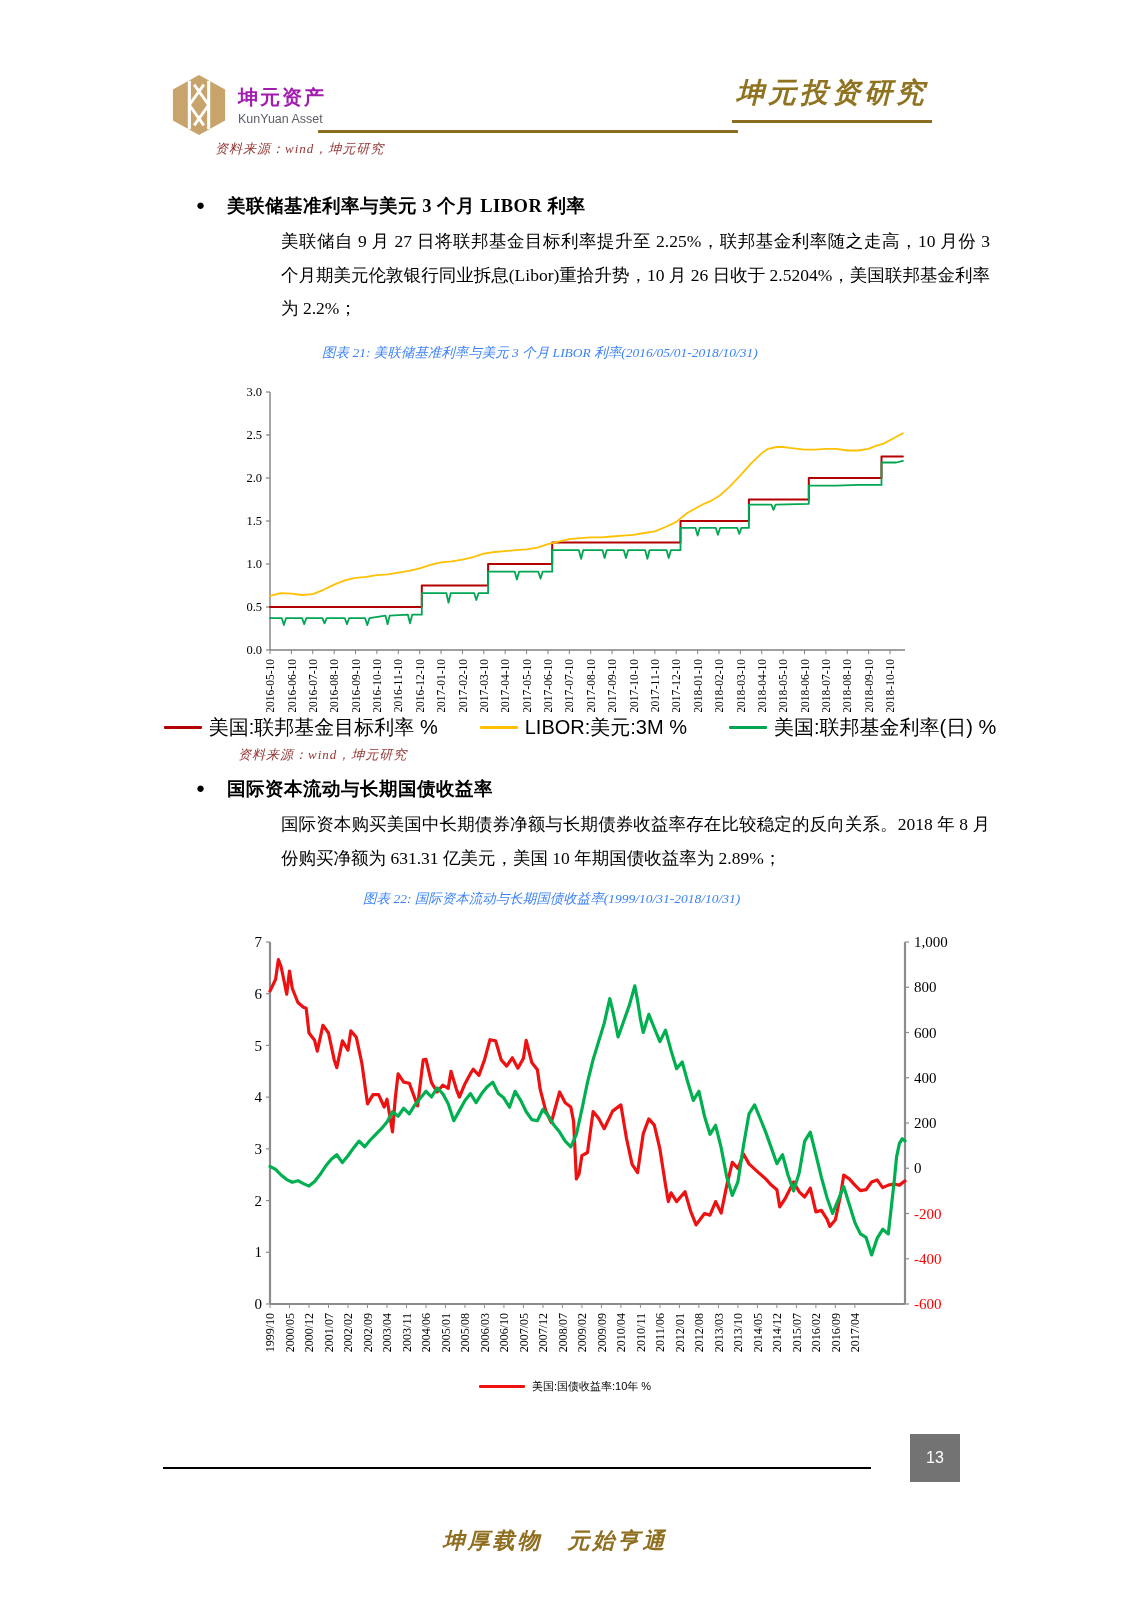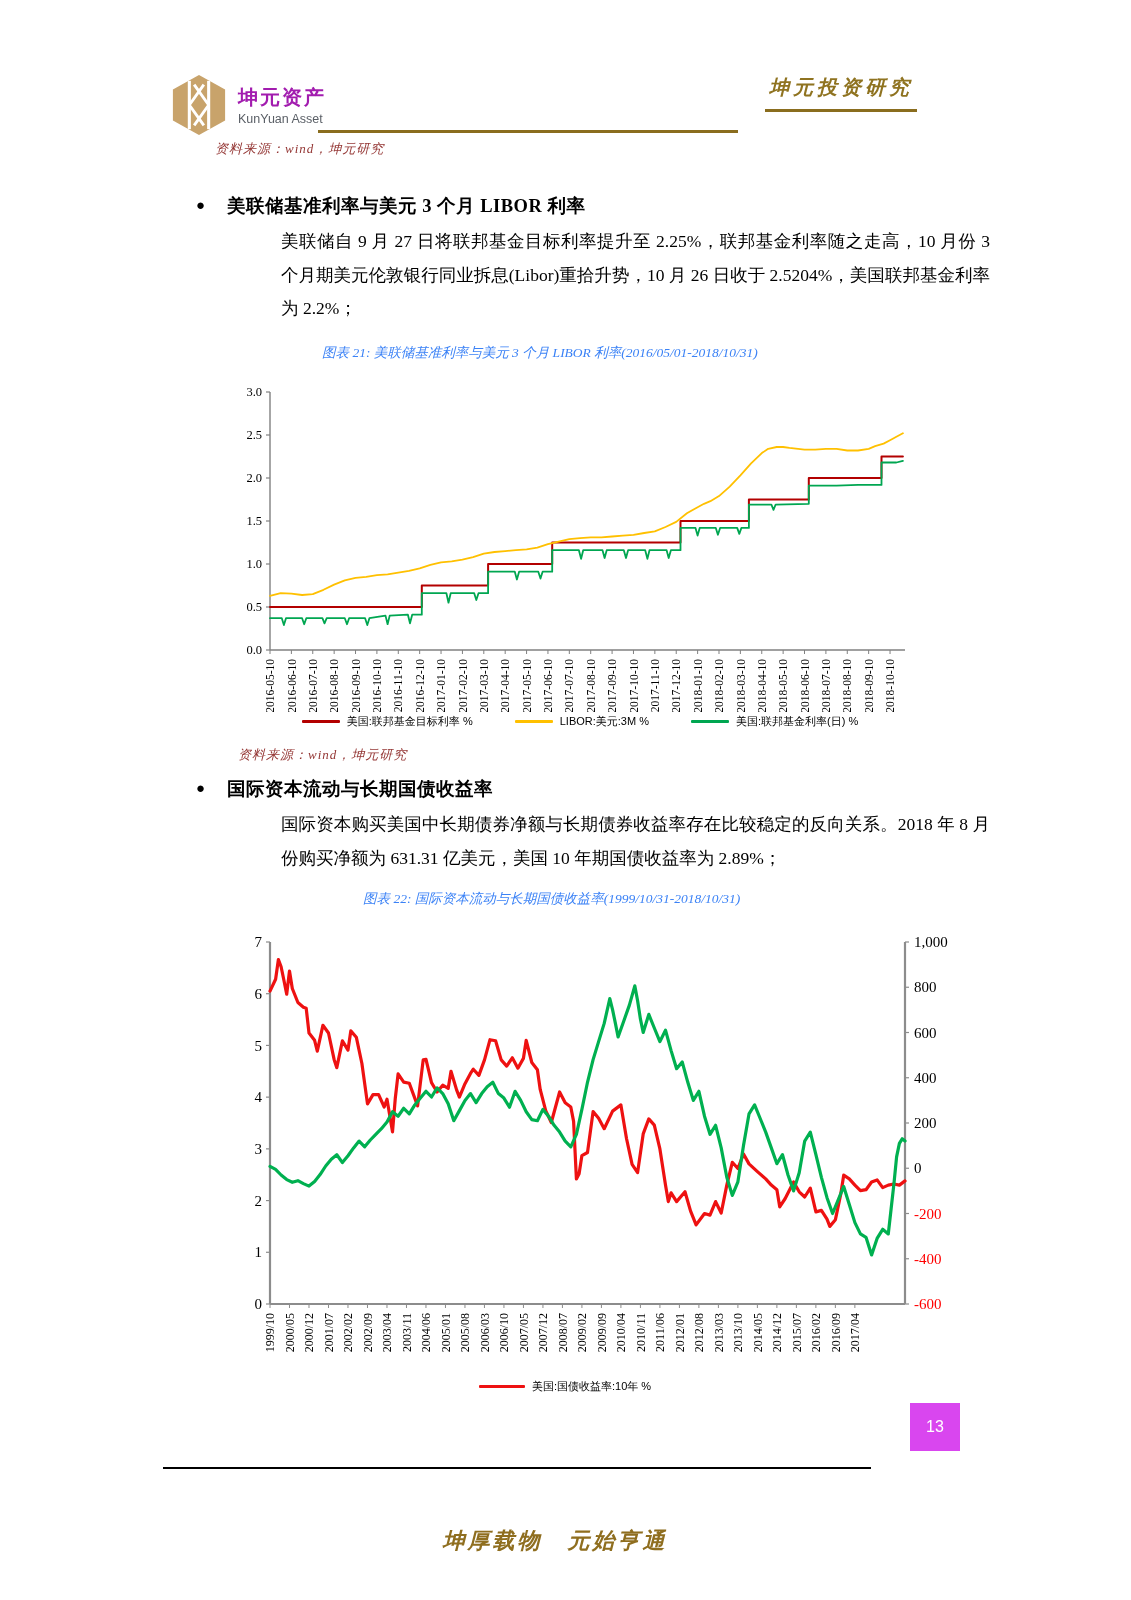--- a/index.html
+++ b/index.html
@@ -12,21 +12,21 @@
 
   
   .header { left:170px; top:72px; width:762px; height:82px; }
   .logo-mark { position:absolute; left:0; top:2px; width:58px; height:62px; }
   .company-cn { position:absolute; left:68px; top:12px; font-size:20px; font-weight:bold;
     color:#a21caf; font-family:"Liberation Sans",sans-serif; letter-spacing:2px; }
   .company-en { position:absolute; left:68px; top:40px; font-size:12.5px; color:#5a5f66;
     font-family:"Liberation Sans",sans-serif; }
   .header-rule { position:absolute; left:148px; top:58px; width:420px; height:0;
     border-top:3px solid #8a6d1e; }
-  .report-title { position:absolute; right:15px; top:2px; font-size:20px; font-weight:bold;
+  .report-title { position:absolute; right:0; top:2px; font-size:28px; font-weight:bold;
     font-style:italic; color:#8f7320; letter-spacing:4px; padding:0 4px 8px 4px;
     border-bottom:3px solid #8a6d1e; }
 
   .source-note { font-size:13px; font-style:italic; color:#943634; letter-spacing:1px; }
   .src1 { left:215px; top:140px; }
   .src2 { left:238px; top:746px; }
 
   .bullet-row { display:flex; align-items:flex-start; }
   .b1 { left:196px; top:193px; }
   .b2 { left:196px; top:776px; }
@@ -41,30 +41,30 @@
   .cap21 { left:322px; top:344px; }
   .cap22 { left:355px; top:890px;margin-left:8px; }
 
   svg.chart { display:block; }
   .svg21 { left:230px; top:376px; }
   .svg22 { left:230px; top:922px; }
   svg.chart text { font-family:"Liberation Serif","DejaVu Serif",serif; }
 
   .legend { display:flex; justify-content:center; align-items:center;
     font-family:"Liberation Sans",sans-serif; color:#000; }
-  .lg21 { left:230px; top:714px; width:700px; gap:42px; font-size:11px; }
+  .lg21 { left:230px; top:714px; width:700px; gap:42px; font-size:20px; }
   .lg22 { left:170px; top:1379px; width:790px; gap:64px; font-size:11px; }
   .legend-item { display:flex; align-items:center; white-space:nowrap; }
   .swatch { display:inline-block; width:38px; margin-right:7px; border-radius:1px; }
   .lg22 .swatch { width:46px; }
 
   .footer-rule { left:163px; top:1467px; width:708px; height:0; border-top:2px solid #000; }
   .footer-motto { left:170px; top:1482px; width:770px; text-align:center;
     font-size:22px; font-weight:bold; font-style:italic; color:#8f6e1f; letter-spacing:3px;margin-top:44px; }
-  .page-badge { left:910px; top:1403px; width:50px; height:48px; background:#d946ef;
+  .page-badge { left:910px; top:1434px; width:50px; height:48px; background:#737373;
     color:#fff; font-family:"Liberation Sans",sans-serif; font-size:16px;
     display:flex; align-items:center; justify-content:center; }
 </style>
 </head>
 <body>
 
 <div class="abs header">
   <svg class="logo-mark" viewBox="0 0 60 64">
     <polygon points="30,1 57,16 57,48 30,63 3,48 3,16" fill="#c8a36b"></polygon>
     <path d="M20,7 L20,57" stroke="#ffffff" stroke-width="3.2" fill="none"></path>

